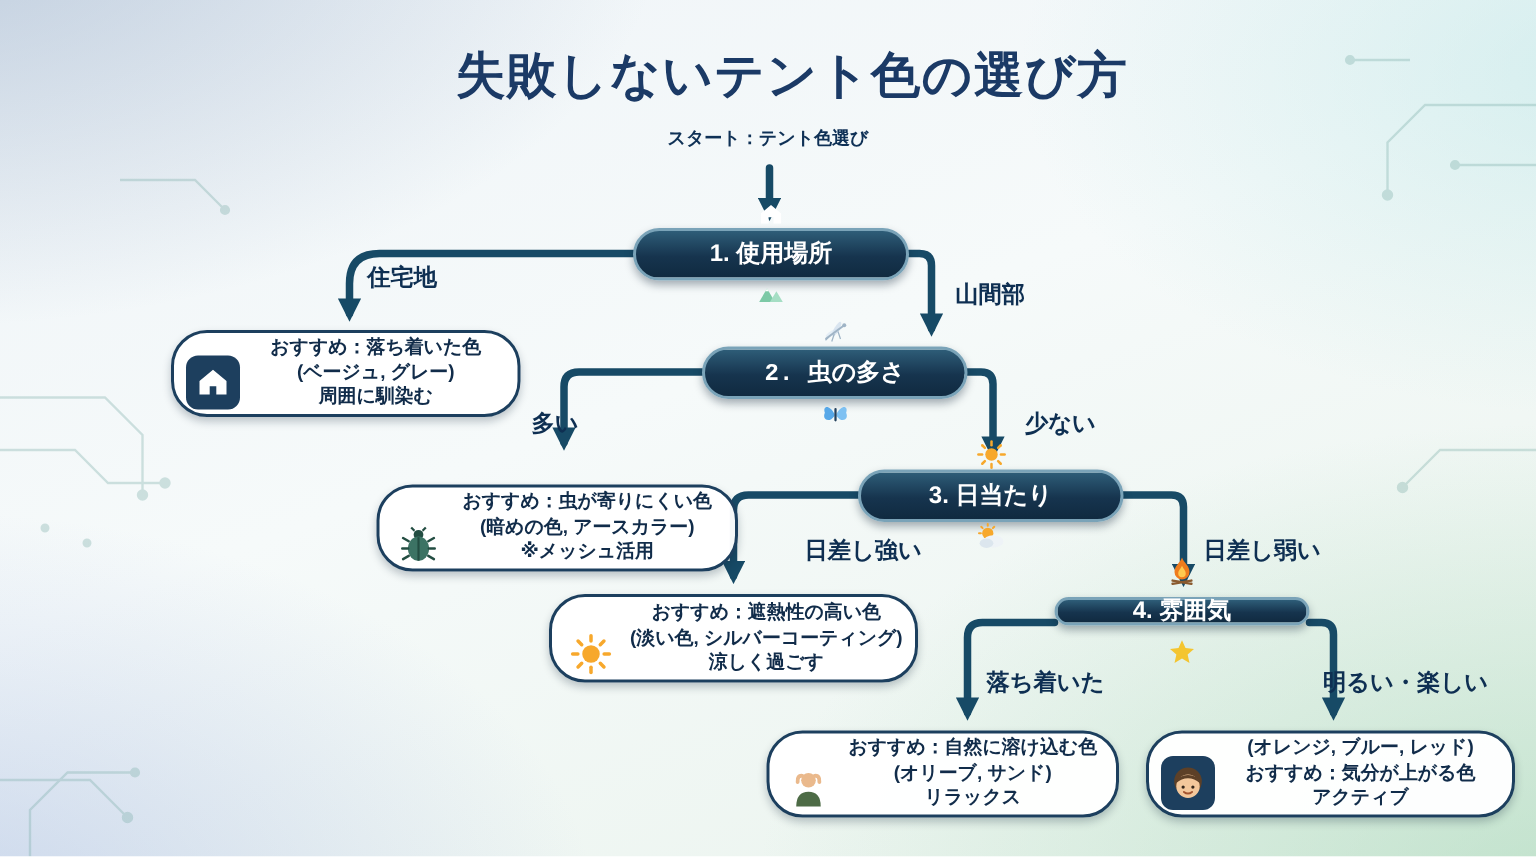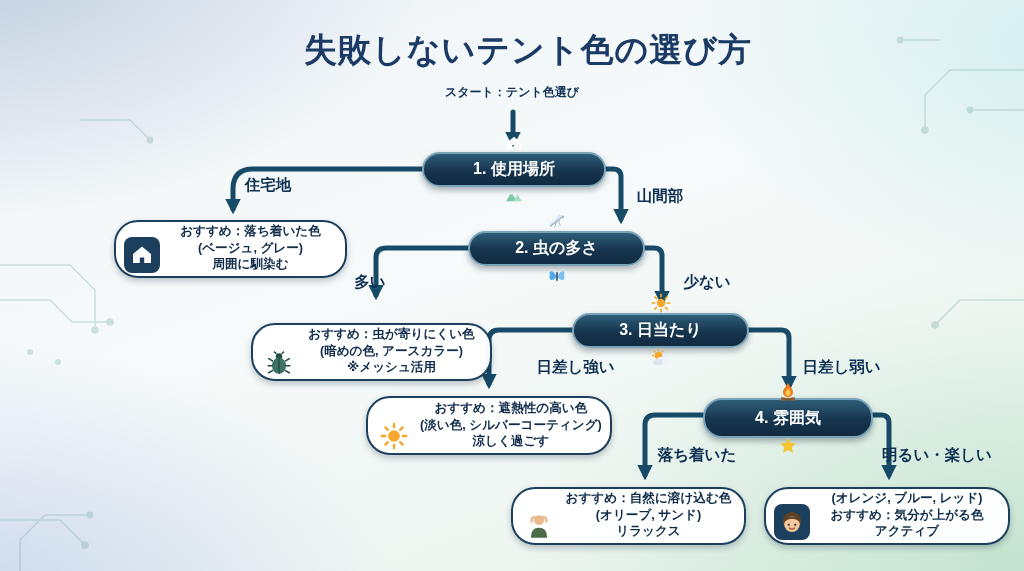--- a/index.html
+++ b/index.html
@@ -110,21 +110,21 @@
     <span class="nlabel">1. 使用場所</span>
     <span class="nicon">
       <svg viewBox="0 0 24 24" width="20" height="18">
         <path d="M1.5 19 L8.5 7 L15.5 19 Z" fill="#7cc9a6"></path>
         <path d="M7 9.6 L8.5 7 L10 9.6 Z" fill="#ffffff"></path>
         <path d="M11 19 L16.8 9.5 L22.5 19 Z" fill="#a5dec4"></path>
       </svg>
     </span>
   </div>
 
-  <div class="node" style="left:468px;top:231px;width:177px;height:35px;">
+  <div class="node" style="left:468px;top:231px;width:177px;height:35px;font-family:Liberation Mono, monospace;">
     <span class="nicon">
       <svg viewBox="0 0 24 24" width="20" height="20">
         <ellipse cx="10" cy="13" rx="6.5" ry="2" fill="rgba(225,235,245,0.85)" transform="rotate(-28 10 13)"></ellipse>
         <ellipse cx="13" cy="10" rx="6.5" ry="2" fill="rgba(205,220,235,0.7)" transform="rotate(-60 13 10)"></ellipse>
         <line x1="4" y1="18" x2="19" y2="7" stroke="#9fb4c6" stroke-width="1.6"></line>
         <circle cx="19" cy="7" r="1.6" fill="#9fb4c6"></circle>
         <path d="M8 15 l-4 4 M11 14 l-2 6 M14 12 l2 6" stroke="#9fb4c6" stroke-width="1" fill="none"></path>
       </svg>
     </span>
     <span class="nlabel">2. 虫の多さ</span>
@@ -162,21 +162,21 @@
             <line x1="2" y1="9" x2="3.5" y2="9"></line>
           <line x1="3.8" y1="3.8" x2="4.9" y2="4.9"></line>
             <line x1="14.2" y1="3.8" x2="13.1" y2="4.9"></line>
         </g>
         <ellipse cx="13.5" cy="15.5" rx="8" ry="5" fill="#eef3f7"></ellipse>
         <ellipse cx="8" cy="17" rx="5.5" ry="3.8" fill="#dce6ee"></ellipse>
       </svg>
     </span>
   </div>
 
-  <div class="node" style="left:703px;top:398px;width:170px;height:40px;">
+  <div class="node" style="left:703px;top:398px;width:170px;height:19px;">
     <span class="nicon">
       <svg viewBox="0 0 24 24" width="20" height="20">
         <path d="M12 2 C13.5 6.5 18 8.5 18 13.5 A6 6 0 0 1 6 13.5 C6 8.5 10.5 6.5 12 2 Z" fill="#ef7c1d"></path>
         <path d="M12 8.5 C13 11 15 12 15 14.8 A3 3 0 0 1 9 14.8 C9 12 11 11 12 8.5 Z" fill="#ffca4f"></path>
         <path d="M4.5 20.5 L19.5 23 M19.5 20.5 L4.5 23" stroke="#8a5a2e" stroke-width="2" stroke-linecap="round"></path>
       </svg>
     </span>
     <span class="nlabel">4. 雰囲気</span>
     <span class="nicon">
       <svg viewBox="0 0 24 24" width="20" height="20">

